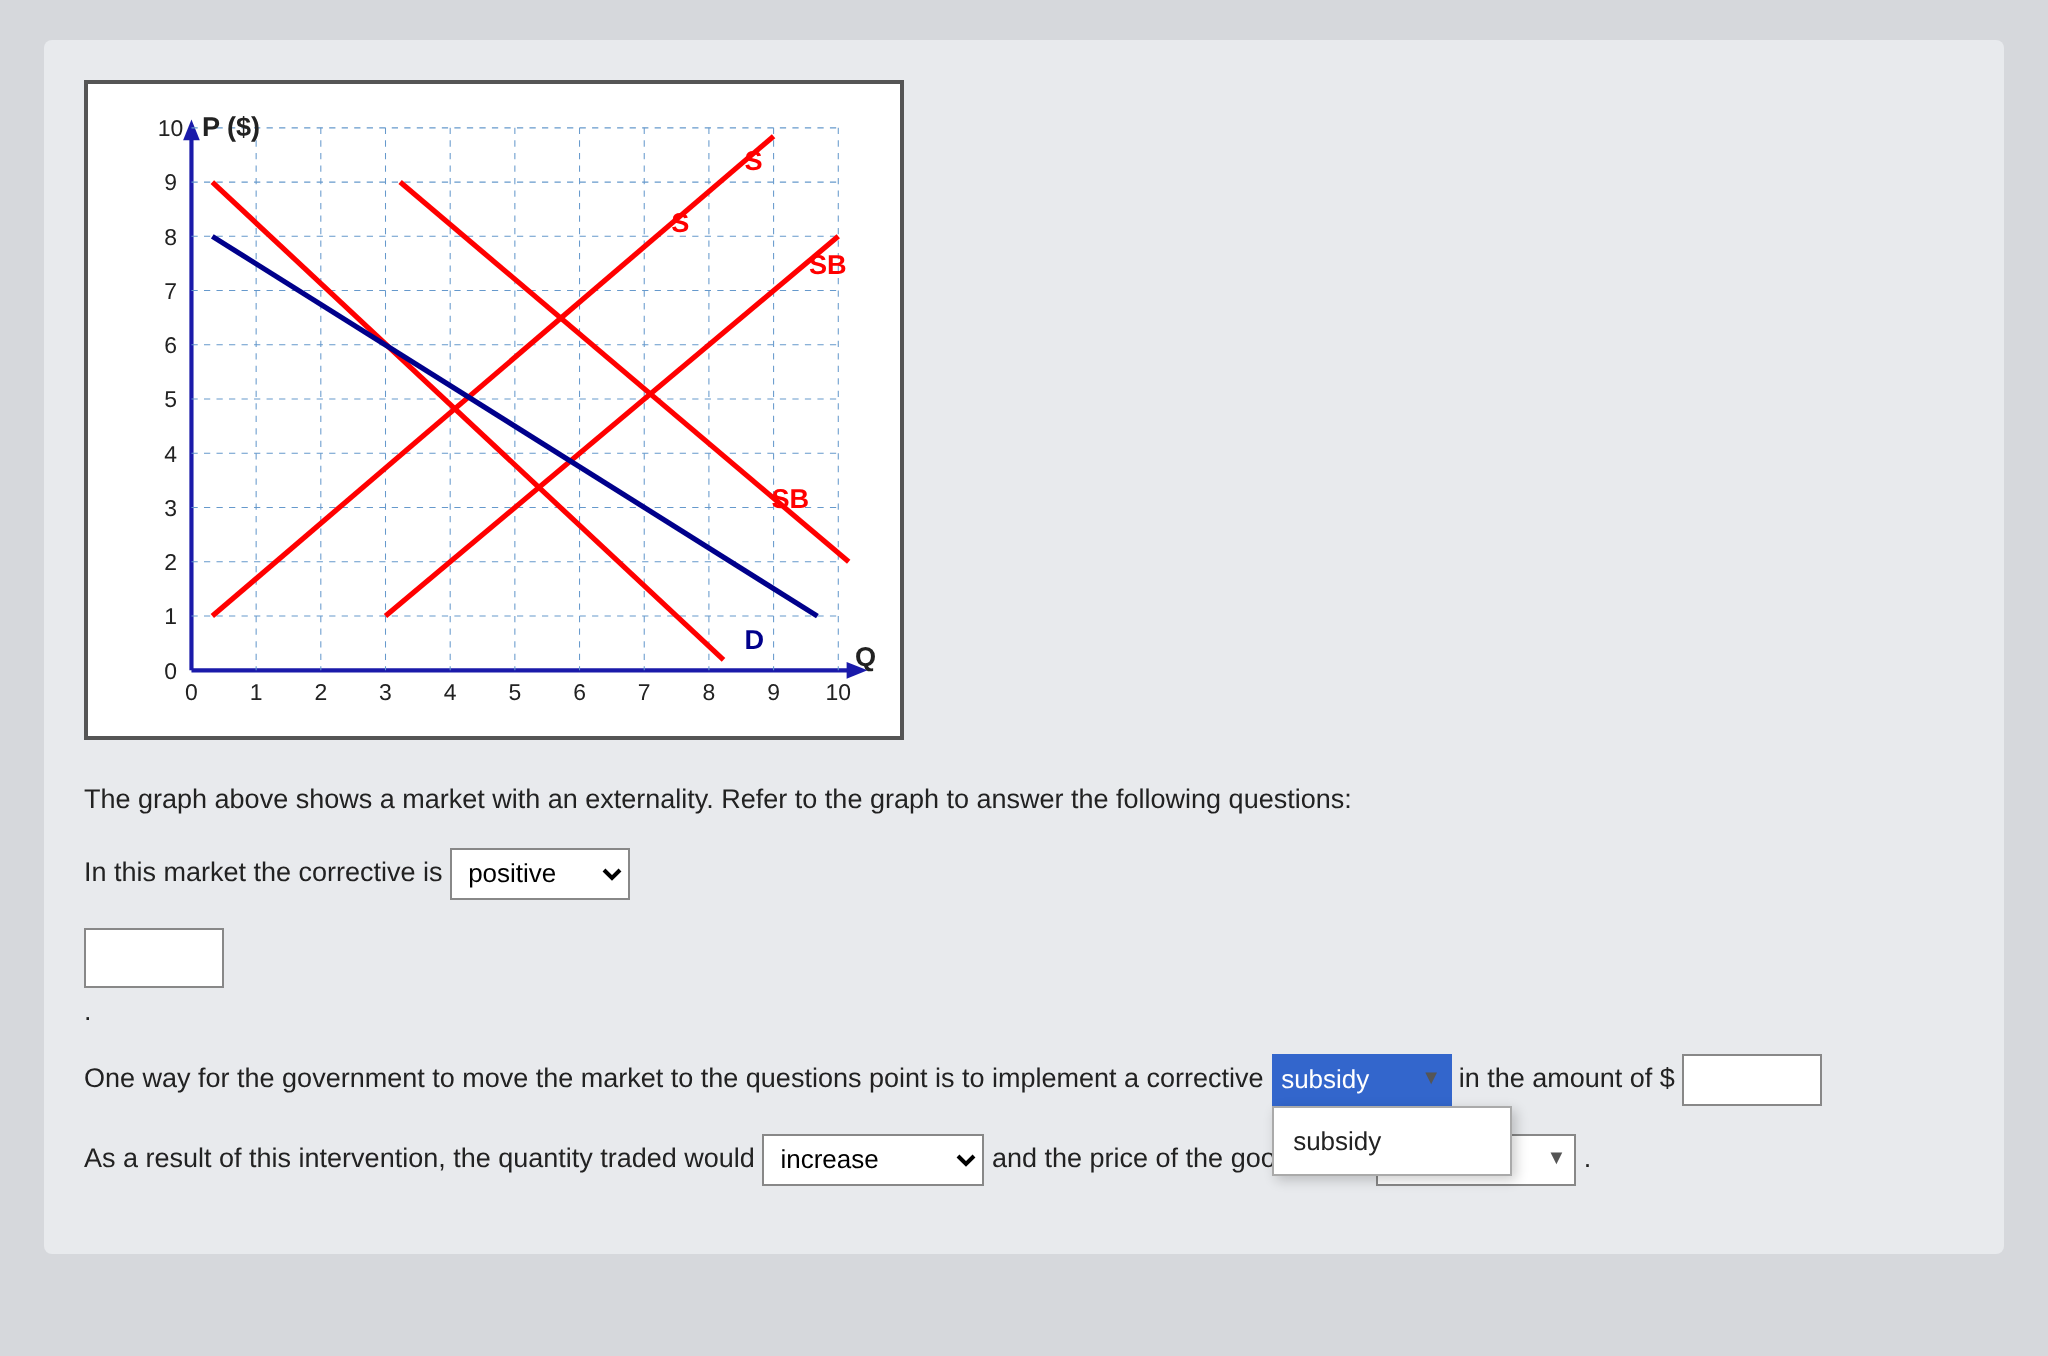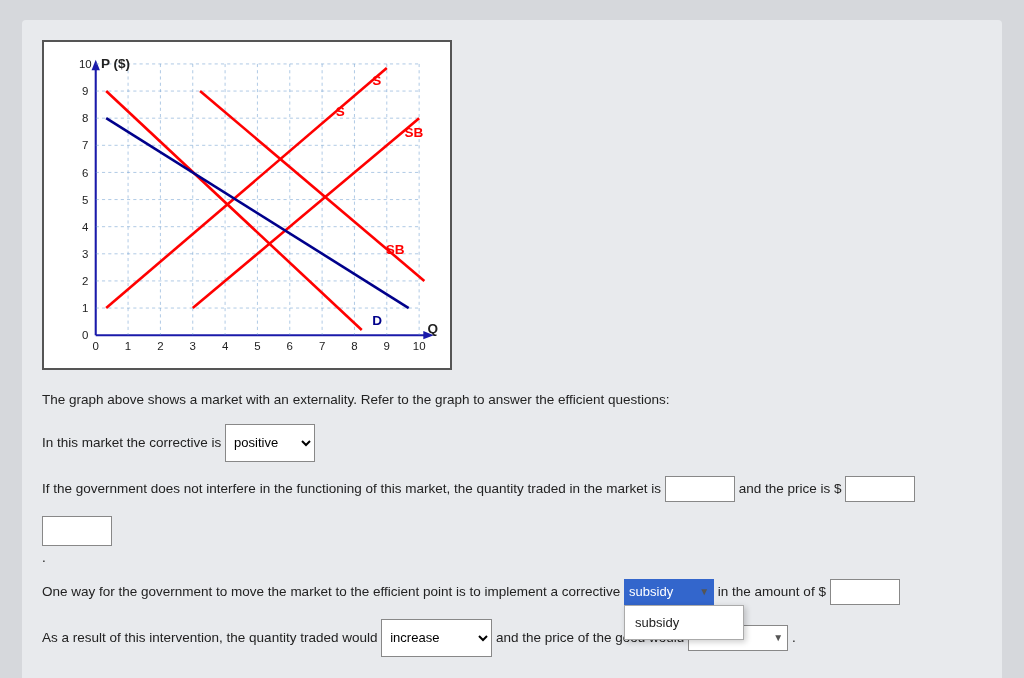--- a/index.html
+++ b/index.html
@@ -50,21 +50,21 @@
       margin-bottom: 14px;
       line-height: 1.8;
       font-size: 13.5px;
     }
     .inline-select {
       display: inline-block;
       border: 1px solid #888;
       background: white;
       padding: 2px 4px;
       font-size: 13px;
-      height: 38px;
+      height: 26px;
       vertical-align: middle;
       cursor: pointer;
       min-width: 90px;
     }
     .inline-input {
       display: inline-block;
       border: 1px solid #888;
       background: white;
       width: 70px;
       height: 26px;
@@ -233,43 +233,37 @@
         <text x="336" y="80" font-size="13" fill="red" font-weight="bold" id="sb-label">SB</text>
 
         <text x="305" y="260" font-size="13" fill="#00008B" font-weight="bold" id="d-label">D</text>
       </svg>
     </div>
 
     <div style="flex:1;"></div>
   </div>
 
   <div class="questions-section">
-    <p class="intro-text">The graph above shows a market with an externality. Refer to the graph to answer the efficient questions:</p>
+    <p class="intro-text">The graph above shows a market with an externality. Refer to the graph to answer the following questions:</p>
 
     <div class="question-row">
       <span>In this market the corrective is</span>
       <select class="inline-select">
         <option value="positive">positive</option>
         <option value="negative">negative</option>
       </select>
     </div>
 
-    <div class="question-row">
-      <span>If the government does not interfere in the functioning of this market, the quantity traded in the market is</span>
-      <input type="text" class="inline-input" style="">
-      <span>and the price is $</span>
-      <input type="text" class="inline-input" style="">
-    </div>
     <div style="margin-bottom:14px; font-size:13.5px;">
       <input type="text" class="block-input" style="">
       <span>.</span>
     </div>
 
     <div class="question-row corrective-row">
-      <span>One way for the government to move the market to the efficient point is to implement a corrective</span>
+      <span>One way for the government to move the market to the questions point is to implement a corrective</span>
 
       
       <div class="corrective-select-container">
         <div class="select-with-arrow highlighted-select">
           <span>subsidy</span>
           <span class="select-arrow">▼</span>
         </div>
         
         <div class="corrective-dropdown">
           <div class="dropdown-item">subsidy</div>

